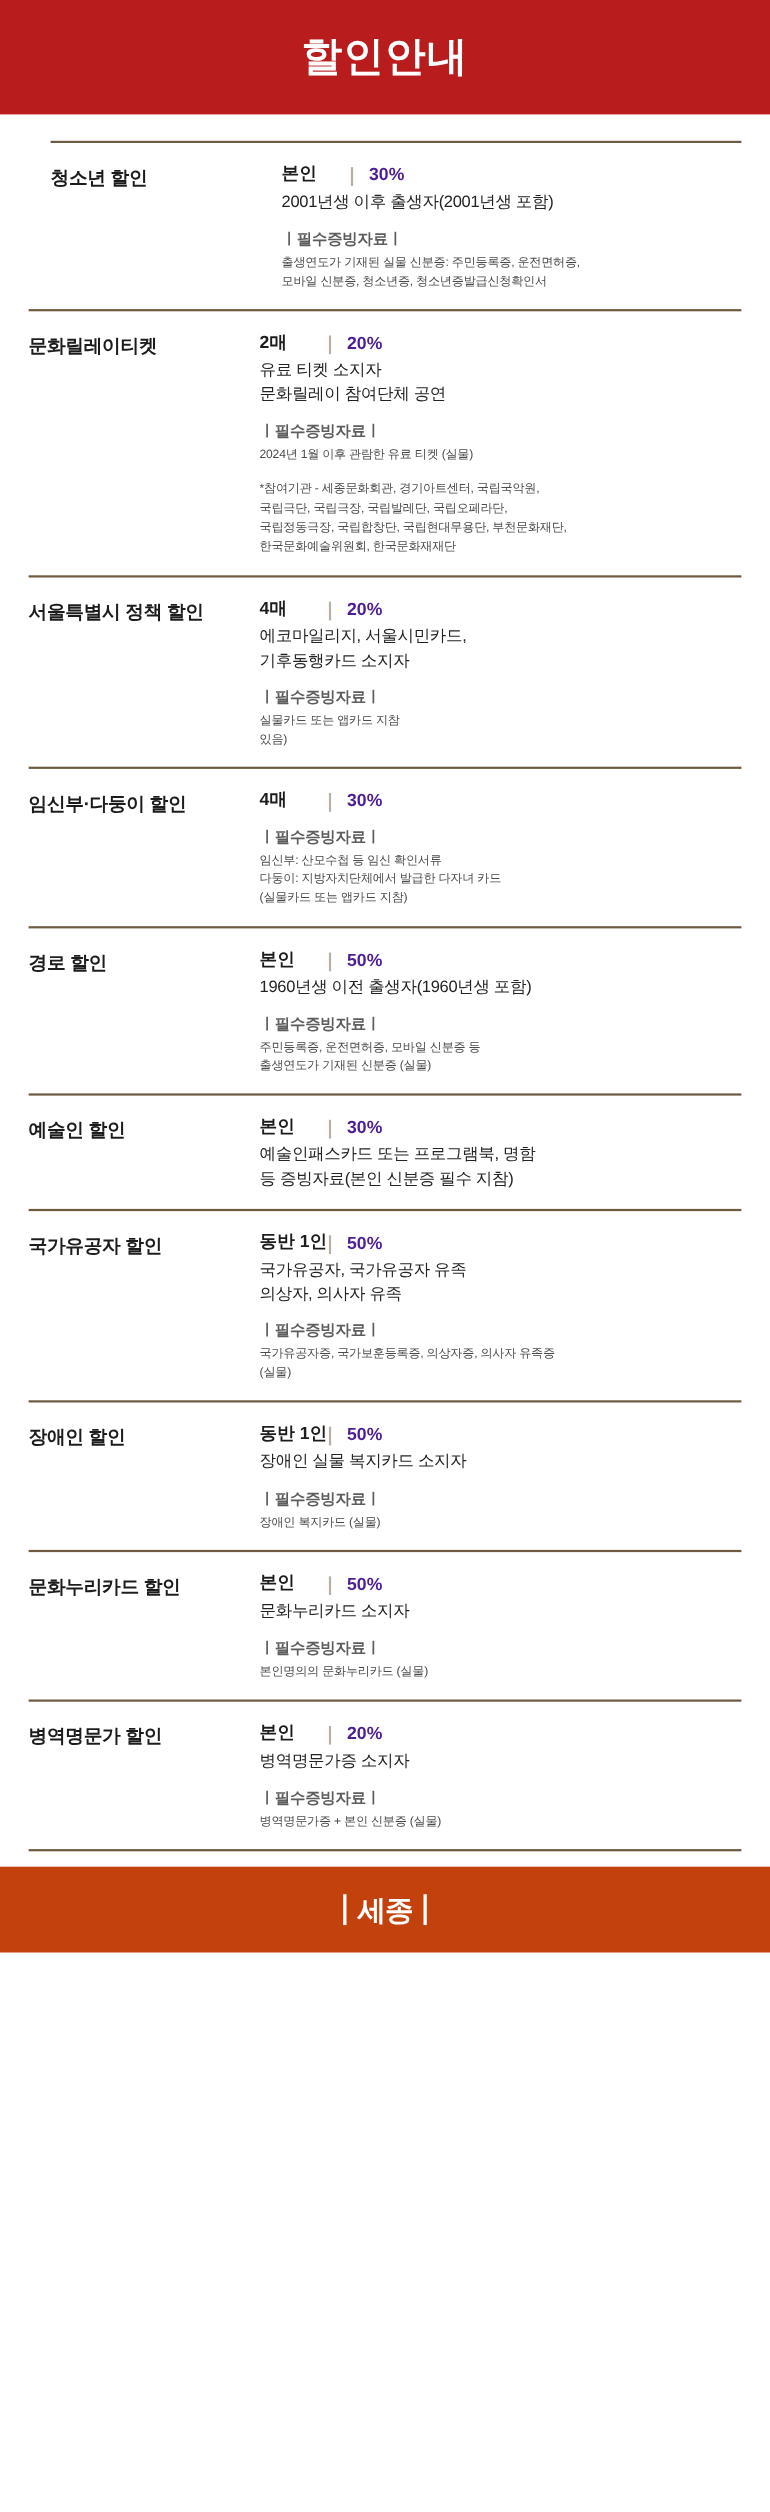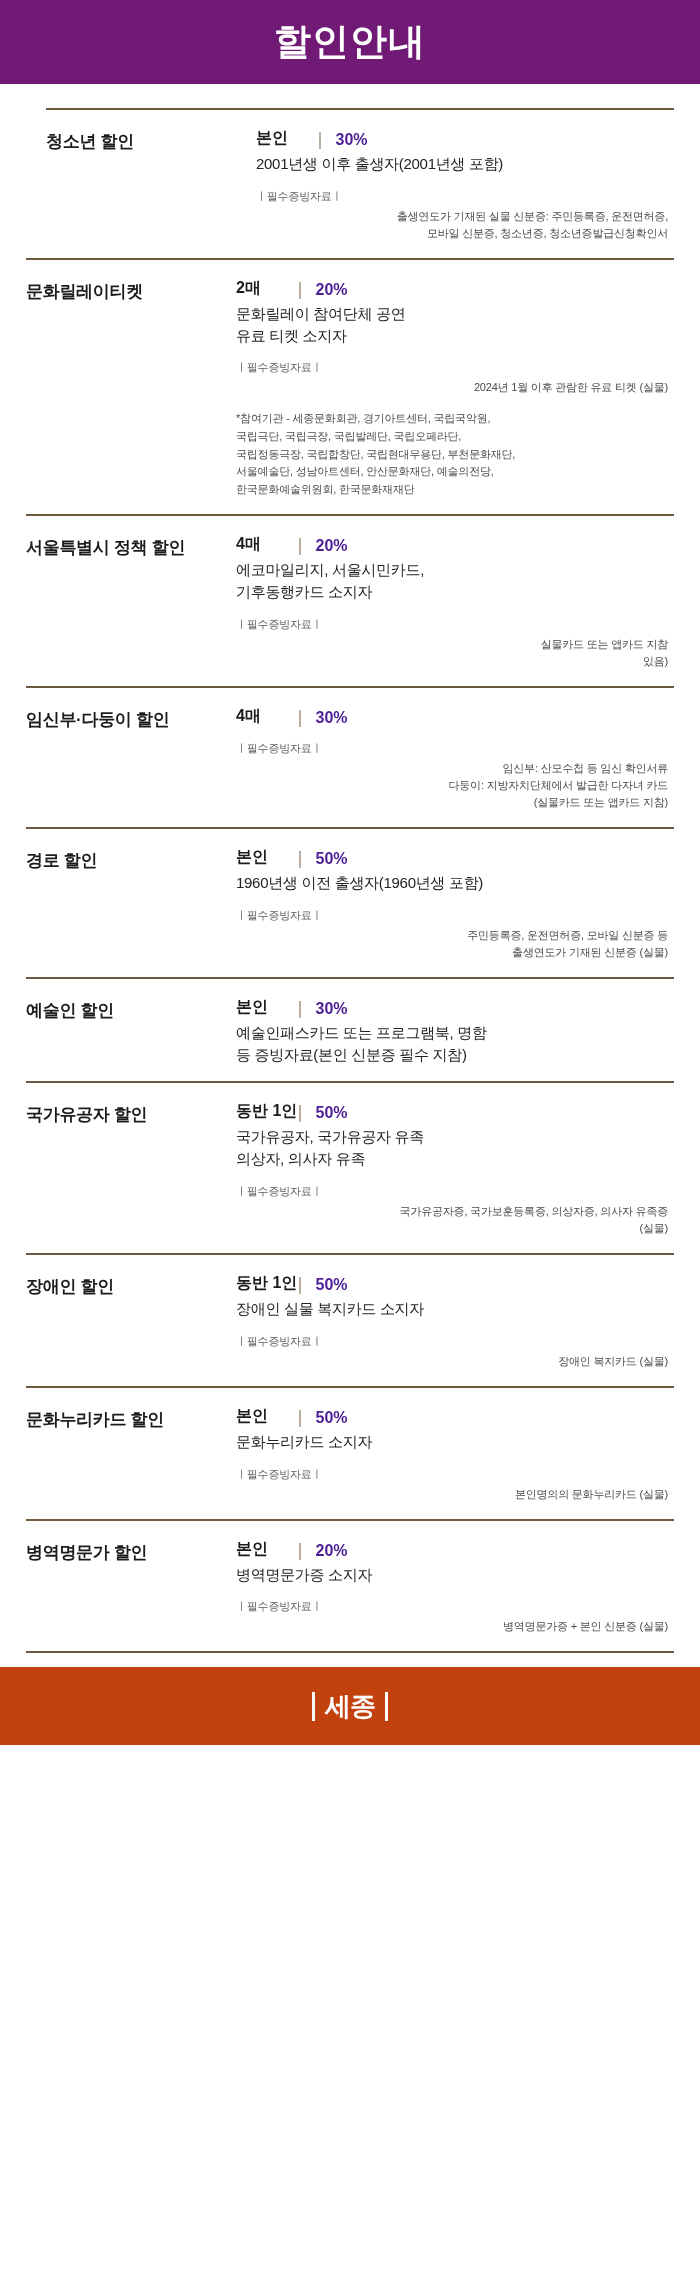--- a/index.html
+++ b/index.html
@@ -12,22 +12,22 @@
 
   .page {
     width: 700px;
     min-height: 2284px;
     background: #ffffff;
     position: relative;
   }
 
   
   .header {
-    background: #701a75;
-    height: 84px;
+    background: #b91c1c;
+    height: 104px;
     display: flex;
     align-items: center;
     justify-content: center;
   }
   .header-title {
     color: #ffffff;
     font-size: 37px;
     font-weight: bold;
     letter-spacing: 1px;
   }
@@ -88,32 +88,31 @@
   .desc {
     font-size: 15px;
     color: #232323;
     line-height: 1.45;
     letter-spacing: -0.3px;
   }
   .desc div { white-space: pre-wrap; }
 
   .req-block { margin-top: 14px; }
   .req-label {
-    font-size: 11px;
-    font-weight: normal;
+    font-size: 14px;
+    font-weight: bold;
     color: #5d5d5d;
     margin-bottom: 4px;
     letter-spacing: -0.2px;
   }
   .req-line {
     font-size: 11px;
     color: #4a4a4a;
     line-height: 1.55;
     letter-spacing: -0.2px;
-    text-align: right;
   }
 
   .note-block { margin-top: 14px; }
   .note-line {
     font-size: 11px;
     color: #4a4a4a;
     line-height: 1.6;
     letter-spacing: -0.2px;
   }
 
@@ -171,32 +170,31 @@
       </div>
       <div class="section">
         <div class="sec-title">문화릴레이티켓</div>
         <div class="sec-body">
           <div class="rate-row">
             <div class="rate-qty">2매</div>
             <span class="rate-sep"></span>
             <div class="rate-pct">20%</div>
           </div>
           <div class="desc">
+            <div>유료 티켓 소지자</div>
             <div>문화릴레이 참여단체 공연</div>
-            <div>유료 티켓 소지자</div>
           </div>
           <div class="req-block">
             <div class="req-label">ㅣ필수증빙자료ㅣ</div>
             <div class="req-line">2024년 1월 이후 관람한 유료 티켓 (실물)</div>
           </div>
           <div class="note-block">
             <div class="note-line">*참여기관 - 세종문화회관, 경기아트센터, 국립국악원,</div>
             <div class="note-line">국립극단, 국립극장, 국립발레단, 국립오페라단,</div>
             <div class="note-line">국립정동극장, 국립합창단, 국립현대무용단, 부천문화재단,</div>
-            <div class="note-line">서울예술단, 성남아트센터, 안산문화재단, 예술의전당,</div>
             <div class="note-line">한국문화예술위원회, 한국문화재재단</div>
           </div>
         </div>
       </div>
       <div class="section">
         <div class="sec-title">서울특별시 정책 할인</div>
         <div class="sec-body">
           <div class="rate-row">
             <div class="rate-qty">4매</div>
             <span class="rate-sep"></span>

